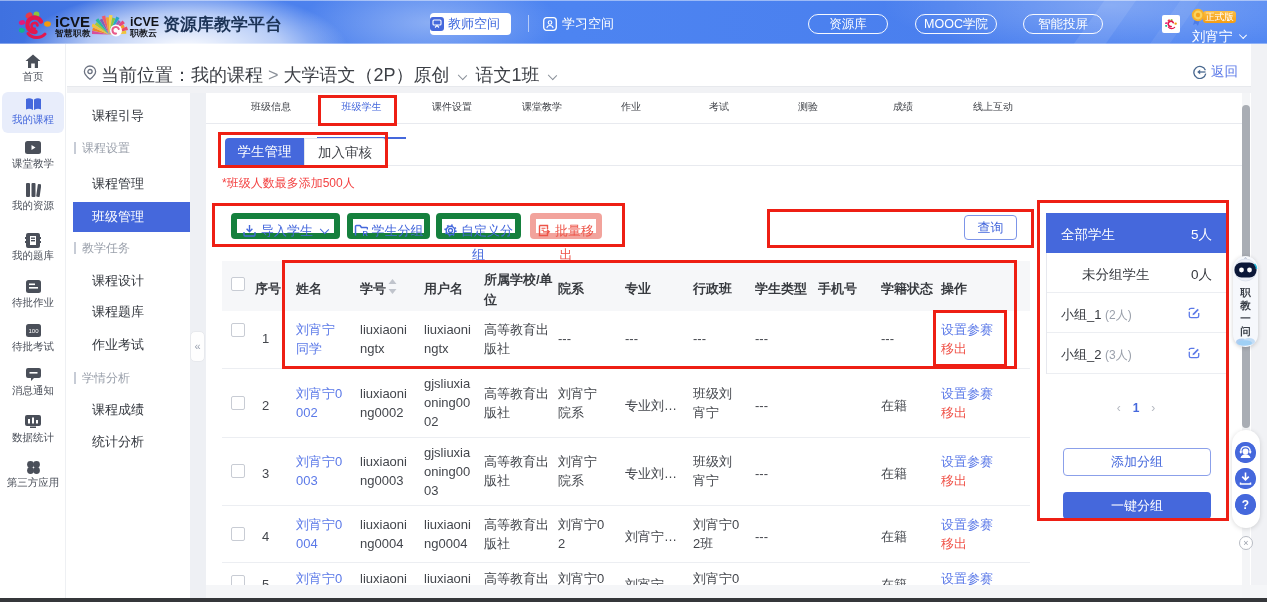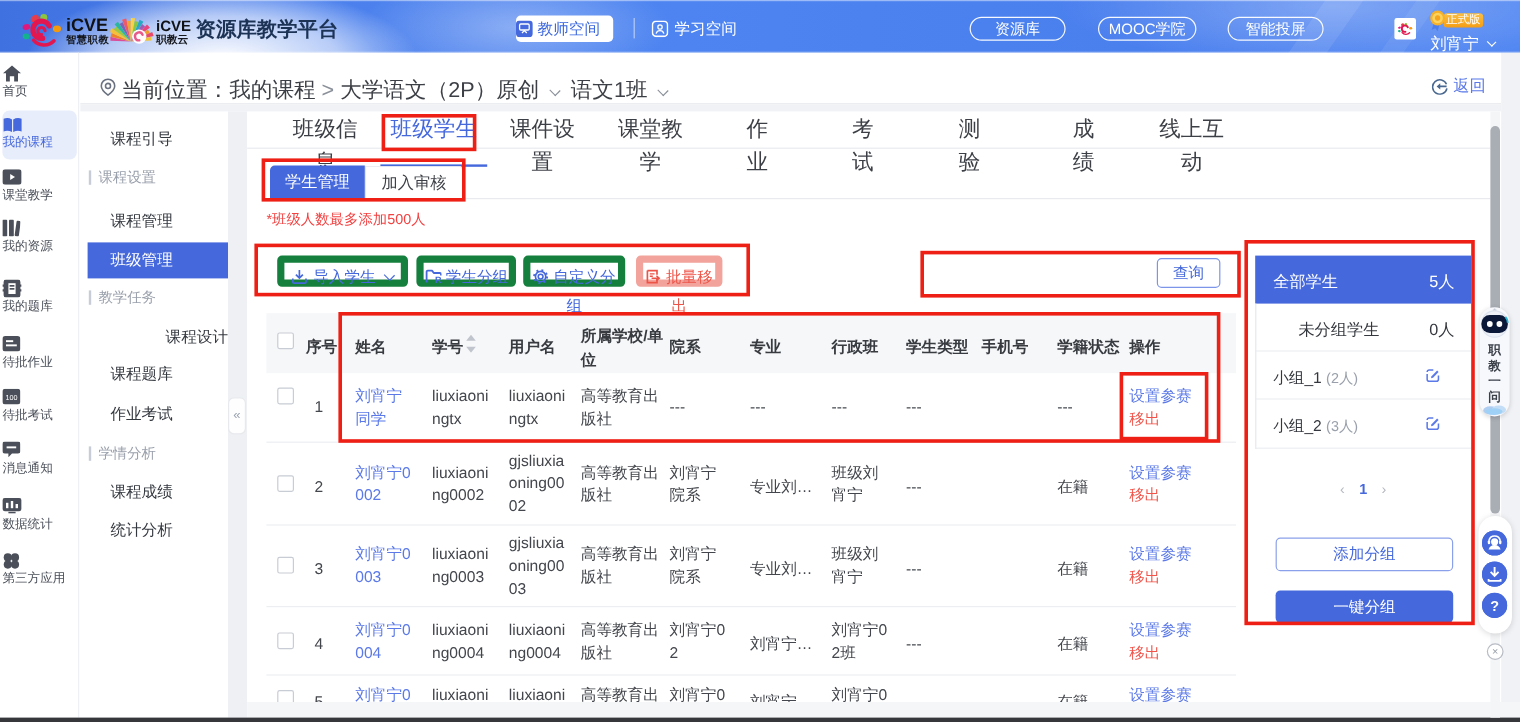--- a/index.html
+++ b/index.html
@@ -22,21 +22,21 @@
 #btn-teacher { position:absolute; left:430px; top:13px; width:81px; height:22px; background:#fff; border-radius:4px;
   font-size:13px; color:#3d68de; line-height:22px; }
 #lbl-study { position:absolute; left:543px; top:13px; height:22px; color:#fff; font-size:13px; line-height:22px; }
 #hdivider { position:absolute; left:528px; top:15px; width:1px; height:17px; background:rgba(255,255,255,.55); }
 #avatar { position:absolute; left:1162px; top:15px; width:18px; height:18px; background:#fff; border-radius:2px; }
 #badge { position:absolute; left:1203px; top:11px; width:33px; height:12px; border-radius:3px;
   background:linear-gradient(180deg,#fbbf45,#f59d13); color:#fff; font-size:9.5px; line-height:12px; text-align:center; }
 #uname { position:absolute; left:1192px; top:28px; color:#fff; font-size:13.5px; }
 
 #lsb { position:absolute; left:0; top:44px; width:66px; height:554px; background:#fff; border-right:1px solid #eef0f3; }
-.lsb-it { position:absolute; left:2px; width:62px; color:#4a4f59; }
+.lsb-it { position:absolute; left:2px; width:62px; text-align:center; color:#4a4f59; }
 .lsb-it .ic { height:16px; margin-bottom:0px; line-height:14px; }
 .lsb-it .tx { font-size:10.5px; line-height:13px; }
 .lsb-it.act { background:#e8edfb; border-radius:6px; color:#4568dc; }
 
 #bc { position:absolute; left:67px; top:44px; width:1184px; height:43px; background:#fff; border-bottom:1px solid #e7e9ed; }
 #bc .txt { position:absolute; left:34px; top:19px; font-size:18px; color:#3c3f45; }
 #back { position:absolute; left:1193px; top:63px; font-size:13.5px; color:#5b79e8; }
 
 #gap-top { position:absolute; left:67px; top:87px; width:1184px; height:6px; background:#f1f2f5; }
 #gap-v { position:absolute; left:190px; top:93px; width:16px; height:505px; background:#eef0f4; }
@@ -44,21 +44,21 @@
 #ssb { position:absolute; left:67px; top:93px; width:123px; height:505px; background:#fff; }
 .ssb-it { position:absolute; left:73px; width:117px; height:30px; line-height:30px; font-size:13px; color:#34383f; padding-left:19px; }
 .ssb-sec { position:absolute; left:74px; width:116px; height:22px; line-height:22px; font-size:12px; color:#9aa0ab; }
 .ssb-sec::before { content:""; position:absolute; left:0px; top:5px; width:2px; height:12px; background:#c7ccd6; }
 .ssb-sec span { margin-left:8px; }
 .ssb-it.act { background:#4568dc; color:#fff; left:73px; width:117px; }
 #collapse { position:absolute; left:190px; top:331px; width:15px; height:31px; background:#fefefe; border:1px solid #e7e9ed; border-radius:5px; color:#9aa2b0; font-size:11px; text-align:center; line-height:29px; z-index:5; }
 
 #main { position:absolute; left:206px; top:93px; width:1045px; height:505px; background:#fff; }
 
-.tab { position:absolute; top:0px; height:46px; line-height:28px; font-size:18px; color:#3c3f45; text-align:center; }
+.tab { position:absolute; top:0px; height:46px; line-height:28px; font-size:10px; color:#3c3f45; text-align:center; }
 .tab.act { color:#4568dc; border-bottom:2px solid #4568dc; }
 #tabline { position:absolute; left:0; top:30px; width:1036px; height:1px; background:#e8eaef; }
 
 #st1 { position:absolute; left:19px; top:45px; width:79px; height:28px; background:#4568dc; color:#fff; font-size:13.5px; text-align:center; line-height:28px; border-radius:4px 0 0 0; }
 #st2 { position:absolute; left:98px; top:45px; width:82px; height:28px; background:#fff; color:#3c3f45; font-size:13.5px; text-align:center; line-height:28px; border:1px solid #e3e6ec; border-bottom:none; border-radius:0 4px 0 0; }
 #stline { position:absolute; left:14px; top:72px; width:1022px; height:1px; background:#e8eaef; }
 #rednote { position:absolute; left:16px; top:82px; font-size:12px; color:#f34242; }
 .chev { display:inline-block; width:7px; height:7px; border-right:1.4px solid #8a9099; border-bottom:1.4px solid #8a9099; transform:rotate(45deg) scale(1,0.9); vertical-align:2px; margin-left:4px; }
 .chev.blue { border-color:#4568dc; }
 .chev.white { border-color:#fff; width:6px; height:6px; }
@@ -268,21 +268,21 @@
     </svg>返回</div>
 <div id="gap-top"></div>
 <div id="gap-v"></div>
 
 <div id="ssb"></div>
 <div class="ssb-it" style="top:101px;">课程引导</div>
 <div class="ssb-sec" style="top:137px;"><span>课程设置</span></div>
 <div class="ssb-it" style="top:169px;">课程管理</div>
 <div class="ssb-it act" style="top:202px;">班级管理</div>
 <div class="ssb-sec" style="top:237px;"><span>教学任务</span></div>
-<div class="ssb-it" style="top:266px;text-align:right;">课程设计</div>
+<div class="ssb-it" style="top:266px;">课程设计</div>
 <div class="ssb-it" style="top:297px;">课程题库</div>
 <div class="ssb-it" style="top:330px;">作业考试</div>
 <div class="ssb-sec" style="top:367px;"><span>学情分析</span></div>
 <div class="ssb-it" style="top:395px;">课程成绩</div>
 <div class="ssb-it" style="top:427px;">统计分析</div>
 <div id="collapse">«</div>
 
 <div id="main">
   <div id="tabline"></div>
   <div class="tab" style="left:35px;width:60px;">班级信息</div>

